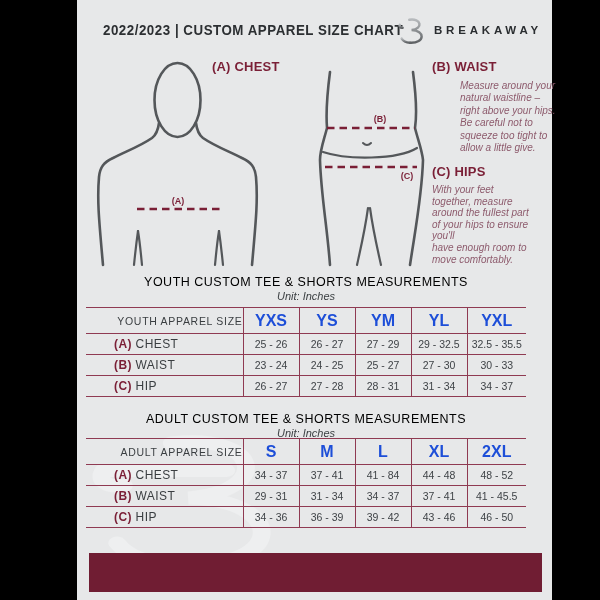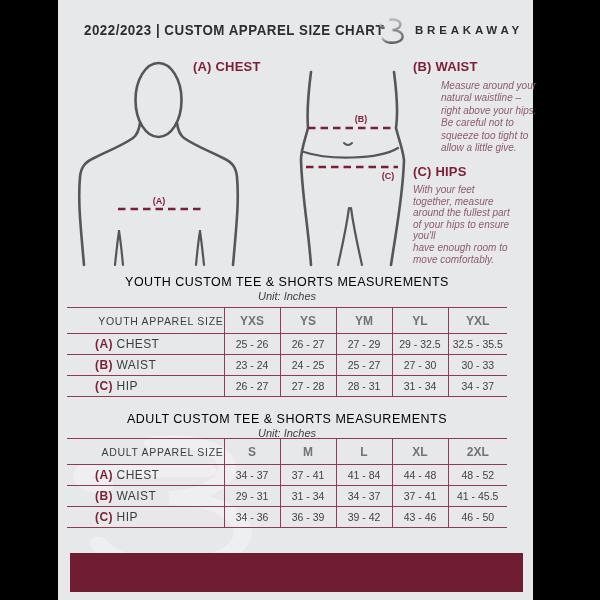--- a/index.html
+++ b/index.html
@@ -1,19 +1,19 @@
 <!DOCTYPE html>
 <html><head>
 <meta charset="utf-8">
 <style>
   * { margin:0; padding:0; box-sizing:border-box; }
   html,body { width:600px; height:600px; background:#000; }
   body { font-family:"Liberation Sans","DejaVu Sans",sans-serif; }
   .canvas { position:relative; width:600px; height:600px; background:#000; overflow:hidden; }
-  .page { position:absolute; left:58px; top:0; width:475px; height:600px; background:#e7e8e9;padding-left:44px; }
+  .page { position:absolute; left:77px; top:0; width:475px; height:600px; background:#e7e8e9;padding-left:44px; }
 
   
   .header-title { position:absolute; left:26px; top:21px; font-size:15.5px; font-weight:bold;
     color:#2c2f32; letter-spacing:.6px; transform:scaleX(.86); transform-origin:left top; white-space:nowrap; }
   .logo { position:absolute; left:320px; top:15px; width:32px; height:32px; }
   .brand { position:absolute; left:357px; top:24px; font-size:11.5px; font-weight:bold;
     letter-spacing:3.8px; color:#2a2d30; white-space:nowrap; }
 
   
   .figures { position:absolute; left:0; top:55px; width:475px; height:215px; }
@@ -35,21 +35,21 @@
   .t2-title { top:412px; } .t2-unit { top:427px; }
   .size-table { position:absolute; left:9px; width:440px; border-collapse:collapse; table-layout:fixed;
     border-bottom:1px solid #8f3a52; background:transparent; }
   .t1 { top:307px; } .t2 { top:438px; }
   .size-table th, .size-table td { border-top:1px solid #8f3a52; background:transparent; }
   .size-table th:not(:first-child), .size-table td:not(:first-child) { border-left:1px solid #8f3a52; }
   .size-table thead tr { height:26px; }
   .size-table tbody tr { height:21px; }
   th.col-label { font-weight:normal; font-size:10.5px; letter-spacing:.7px; color:#3a3e41;
     text-align:right; padding-left:28px; }
-  th.size { font-size:12px; font-weight:bold; color:#737373; text-align:center; }
+  th.size { font-size:16px; font-weight:bold; color:#1d4ed8; text-align:center; }
   td.row-label { text-align:left; padding-left:28px; font-size:12px; color:#3a3e41; letter-spacing:.4px; }
   td.row-label .prefix { color:#7a1f36; font-weight:bold; }
   td.val { font-size:10.5px; color:#3f4347; text-align:center;margin-left:40px; }
 
   
   .footer-bar { position:absolute; left:12px; top:553px; width:453px; height:39px; background:#701d33; }
 </style>
 </head>
 <body>
 

